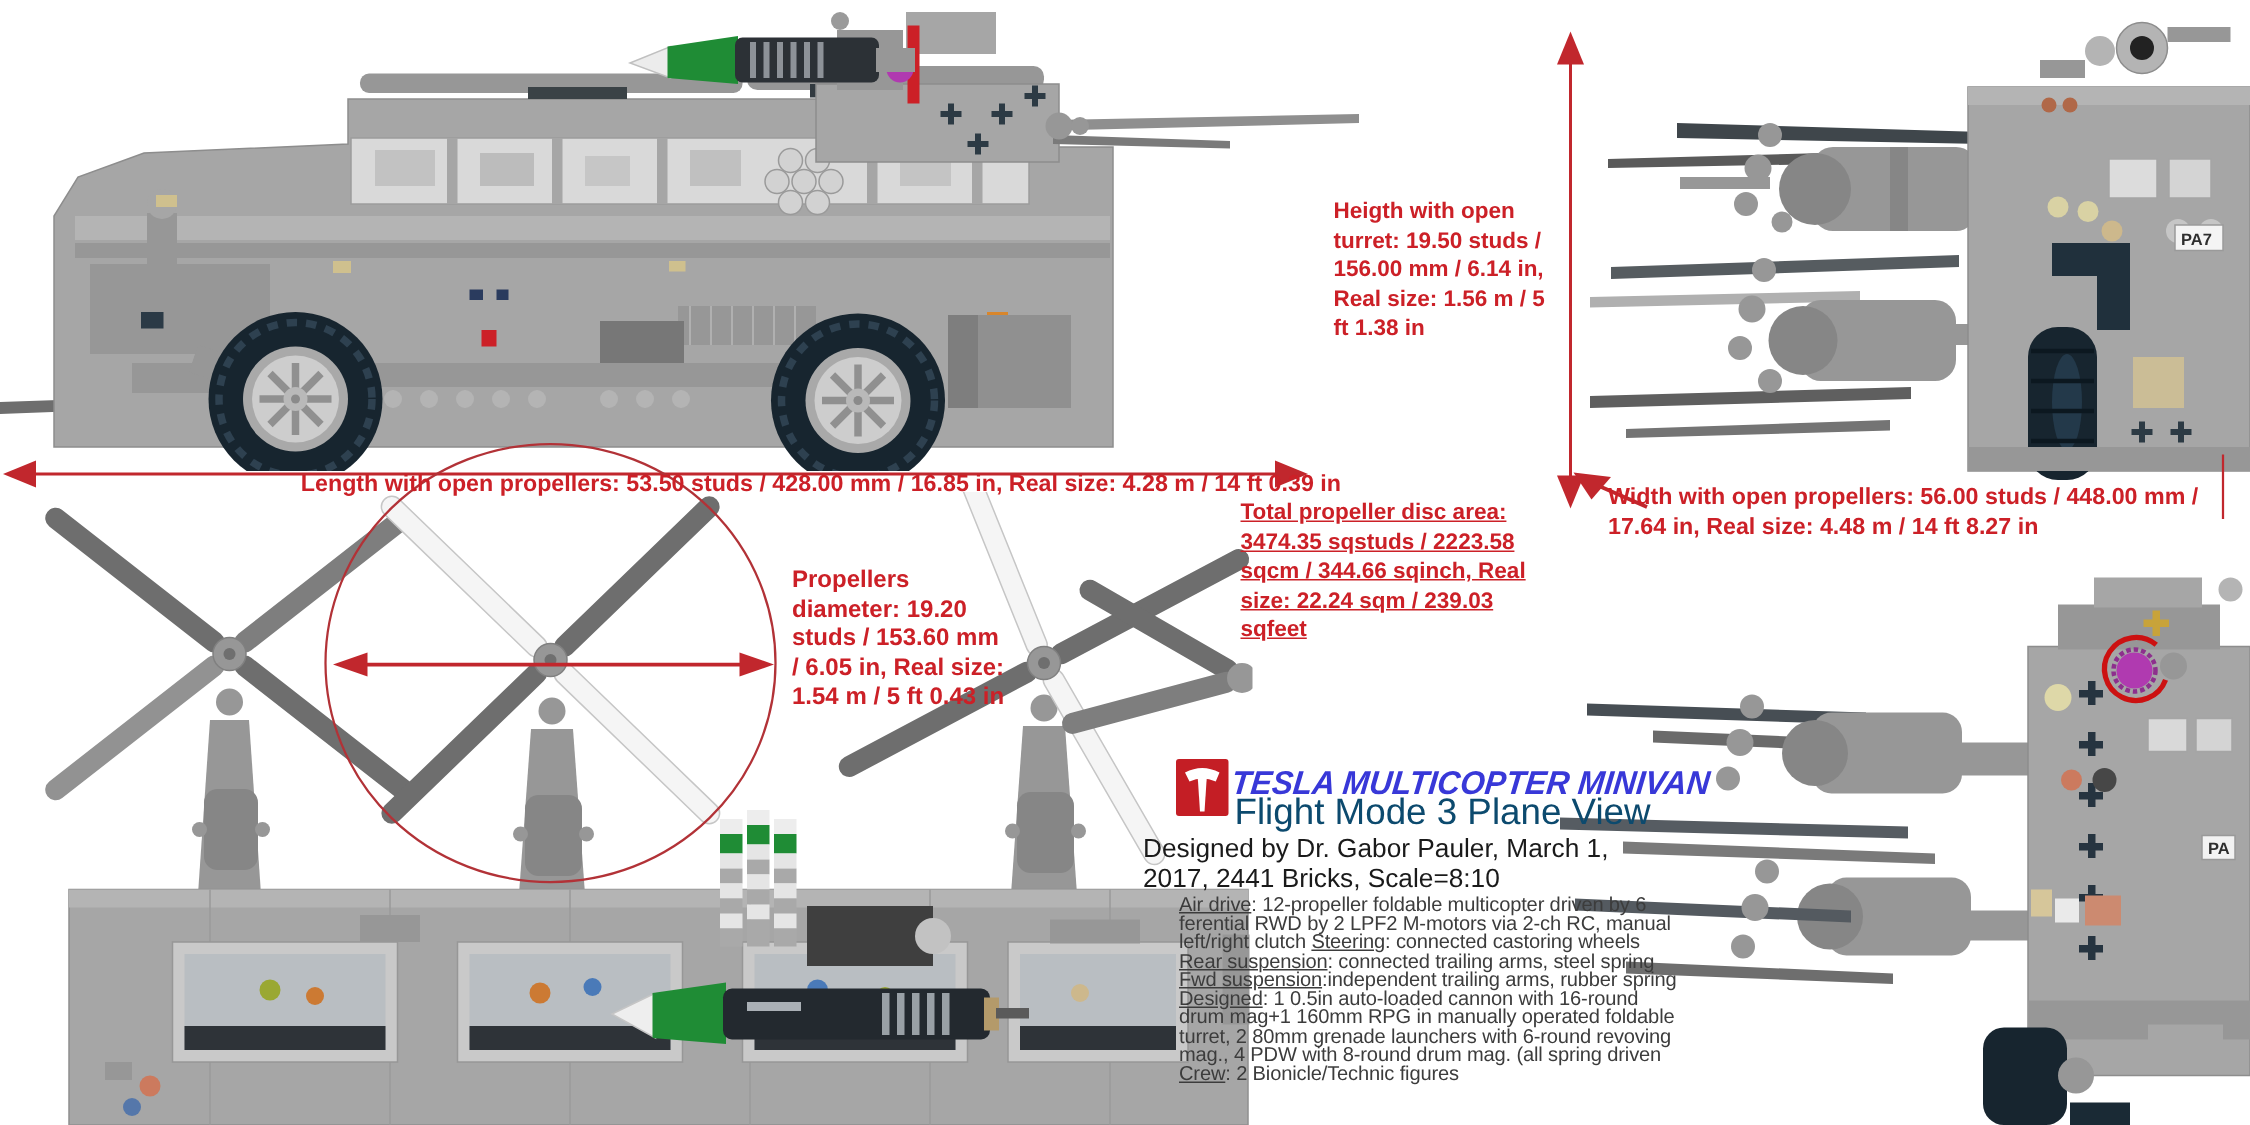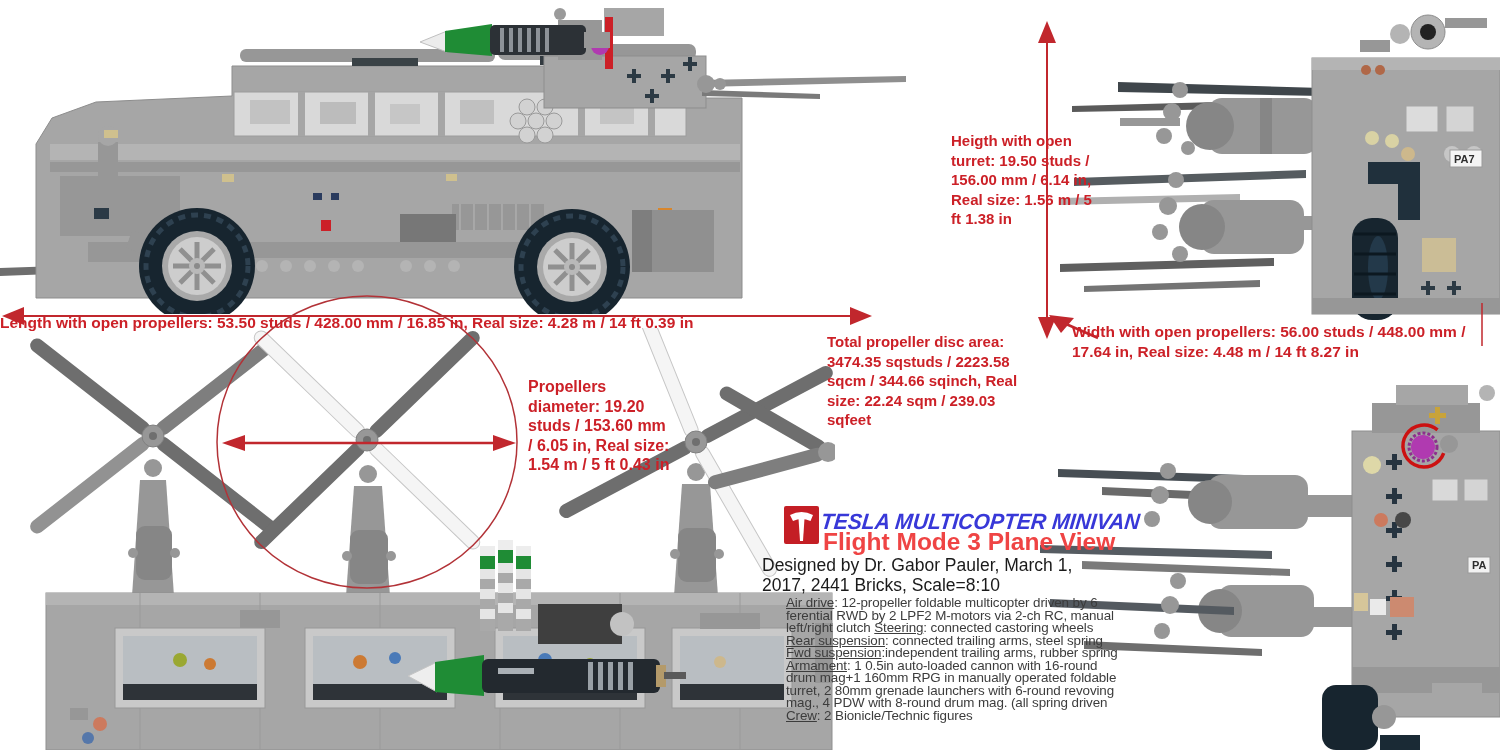--- a/index.html
+++ b/index.html
@@ -2,29 +2,29 @@
 <html><head>
 <meta charset="utf-8">
 <style>
   html,body{margin:0;padding:0;background:#ffffff;}
   #canvas{position:relative;width:1500px;height:750px;background:#ffffff;overflow:hidden;
           font-family:"Liberation Sans",sans-serif;}
   .abs{position:absolute;}
   svg{display:block;}
   
   .red{position:absolute;color:#cc2027;font-weight:700;font-family:"Liberation Sans",sans-serif;}
-  .red.len{left:0;top:314px;width:878px;text-align:left;font-size:15.5px;line-height:18px;}
-  .red.hgt{left:951px;top:131px;width:146px;font-size:15px;line-height:19.6px;}
+  .red.len{left:16px;top:314px;width:878px;text-align:right;font-size:15.5px;line-height:18px;}
+  .red.hgt{left:889px;top:131px;width:146px;font-size:15px;line-height:19.6px;}
   .red.wid{left:1072px;top:322px;width:432px;font-size:15.5px;line-height:20px;}
   .red.dia{left:528px;top:377px;width:142px;font-size:16px;line-height:19.6px;}
-  .red.dsc{left:827px;top:332px;width:214px;font-size:15px;line-height:19.6px;}
+  .red.dsc{left:827px;top:332px;width:214px;font-size:15px;line-height:19.6px;text-decoration:underline;}
   
   .brand{position:absolute;left:821px;top:509px;color:#3838d8;font-size:22px;font-weight:800;
          font-style:italic;white-space:nowrap;transform:skewX(-6deg) scaleX(.96);transform-origin:left;}
-  .subtitle{position:absolute;left:823px;top:528px;color:#ef4444;font-size:24.5px;font-weight:700;white-space:nowrap;}
+  .subtitle{position:absolute;left:823px;top:528px;color:#0c4a6e;font-size:24.5px;font-weight:400;white-space:nowrap;}
   .designed{position:absolute;left:762px;top:556px;width:360px;color:#1a1a1a;
             font-size:17.5px;line-height:19.5px;white-space:nowrap;}
   .spec{position:absolute;left:786px;top:597px;width:362px;color:#3c3c3c;font-size:13.4px;
         line-height:12.55px;letter-spacing:-0.1px;}
   .spec-line{white-space:nowrap;}
   .u{text-decoration:underline;}
   
   .f-a{fill:#b4b4b4}.f-b{fill:#a6a6a6}.f-c{fill:#979797}.f-d{fill:#868686}.f-w{fill:#f5f5f5;stroke:#c6c6c6}
   .f-t{fill:#17252f}.f-g{fill:#1f8c35}.f-r{fill:#cc2027}.f-m{fill:#b03ab0}
   .bl-d{fill:#6e6e6e}.bl-e{fill:#7e7e7e}.bl-f{fill:#929292}
@@ -498,20 +498,20 @@
   <div class="designed">
     <div>Designed by Dr. Gabor Pauler, March 1,</div>
     <div>2017, 2441 Bricks, Scale=8:10</div>
   </div>
   <div class="spec">
       <div class="spec-line"><span class="u">Air drive</span><span>: 12-propeller foldable multicopter driven by 6</span></div>
       <div class="spec-line"><span>ferential RWD by 2 LPF2 M-motors via 2-ch RC, manual</span></div>
       <div class="spec-line"><span>left/right clutch </span><span class="u">Steering</span><span>: connected castoring wheels</span></div>
       <div class="spec-line"><span class="u">Rear suspension</span><span>: connected trailing arms, steel spring</span></div>
       <div class="spec-line"><span class="u">Fwd suspension</span><span>:independent trailing arms, rubber spring</span></div>
-      <div class="spec-line"><span class="u">Armament</span><span>: 1 0.5in auto-loaded cannon with 16-round</span></div>
+      <div class="spec-line"><span class="u">Designed</span><span>: 1 0.5in auto-loaded cannon with 16-round</span></div>
       <div class="spec-line"><span>drum mag+1 160mm RPG in manually operated foldable</span></div>
       <div class="spec-line"><span>turret, 2 80mm grenade launchers with 6-round revoving</span></div>
       <div class="spec-line"><span>mag., 4 PDW with 8-round drum mag. (all spring driven</span></div>
       <div class="spec-line"><span class="u">Crew</span><span>: 2 Bionicle/Technic figures</span></div>
     </div>
 
 </div>
 
 </body></html>

